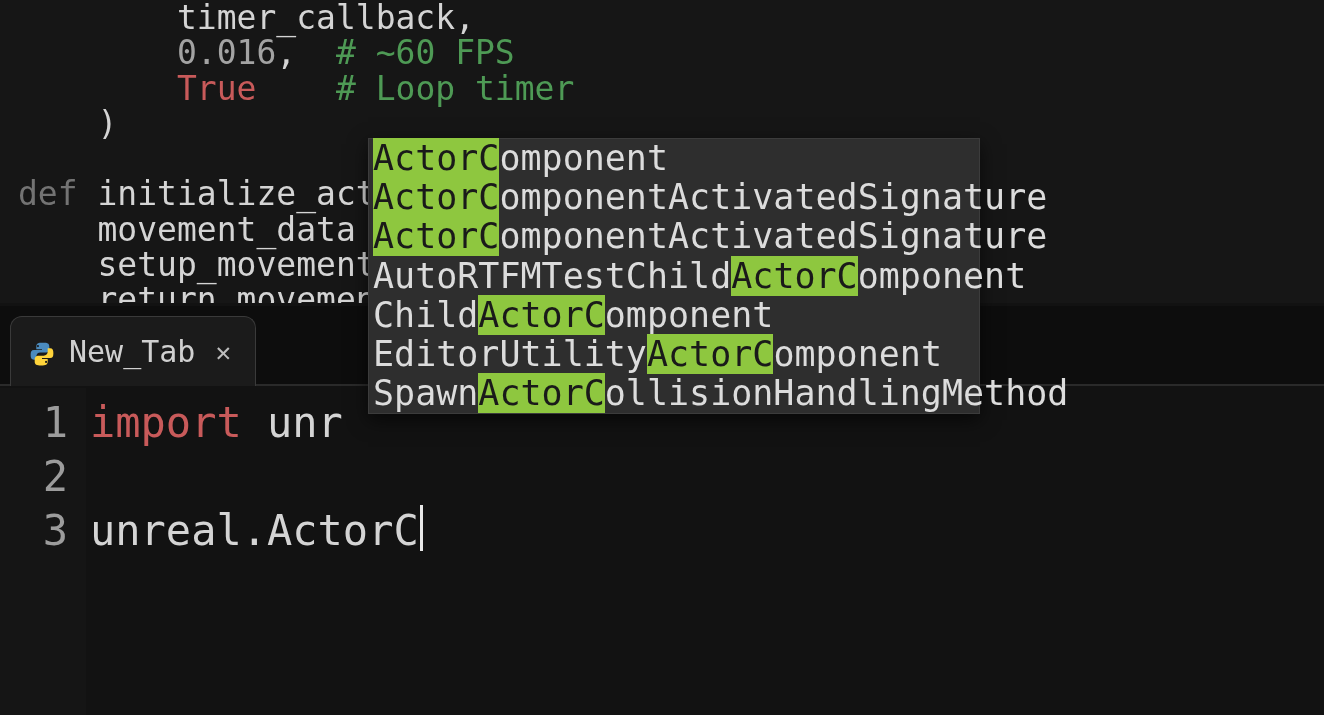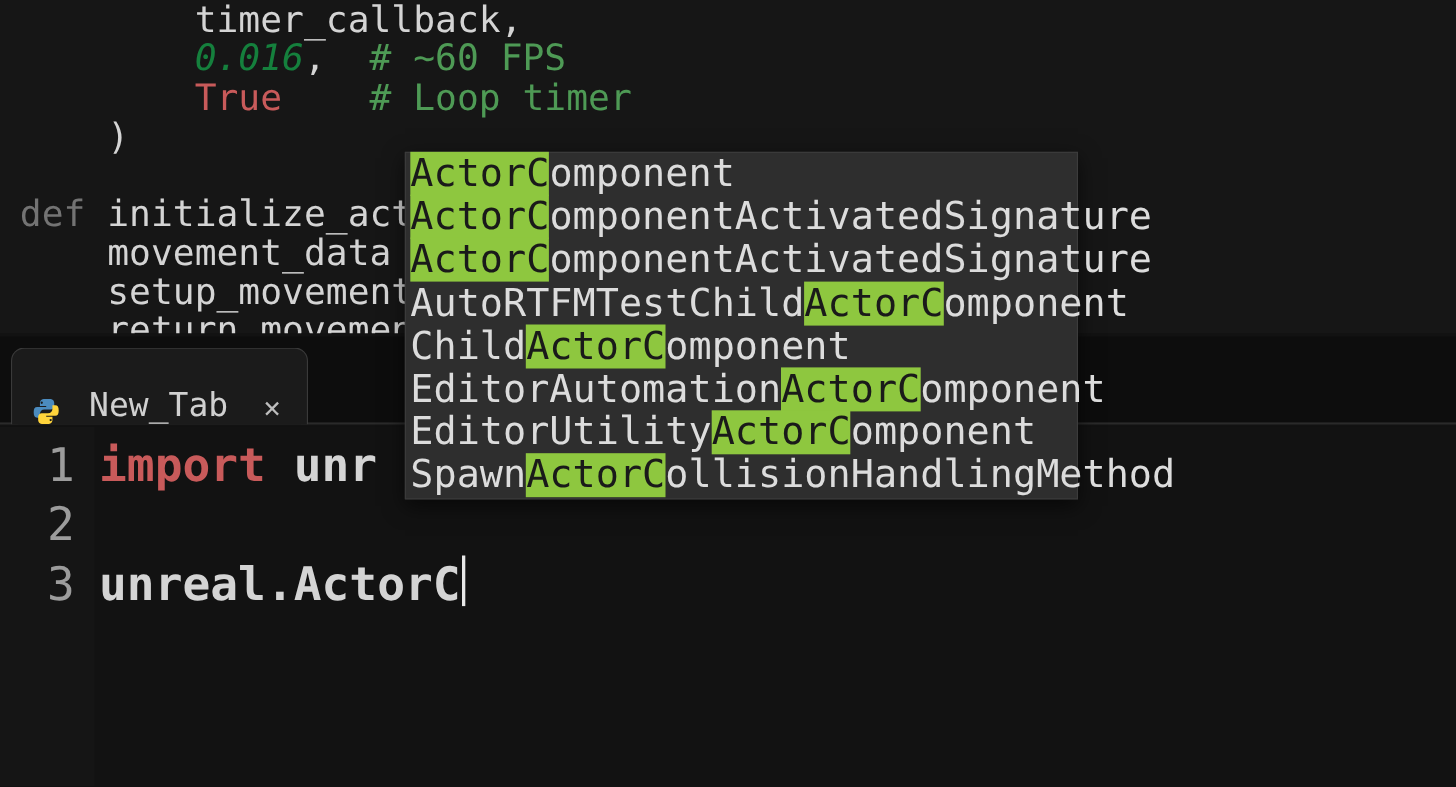--- a/index.html
+++ b/index.html
@@ -23,40 +23,40 @@
     overflow: hidden;
   }
   .upper-editor pre {
     font-family: inherit;
     font-size: 33px;
     white-space: pre;
     padding-left: 18px;
   }
   .c-ident { color: #d4d4d4; }
   .c-punct { color: #d4d4d4; }
-  .c-number { color: #15803d; font-style: italic; }
+  .c-number { color: #a3a3a3; }
   .c-bool { color: #c85a5a; margin-top: 24px; }
   .c-comment { color: #4e9a55; }
   .c-keyword { color: #737373; }
 
   .tabbar {
     position: absolute;
     top: 306px;
     left: 0; right: 0;
     height: 80px;
     background: #0d0d0d;
     display: flex;
     align-items: flex-end;
     border-bottom: 2px solid #2a2a2a;
     padding-left: 10px;
   }
   .tab {
     display: flex;
-    align-items: flex-end;
-    gap: 26px;
+    align-items: center;
+    gap: 14px;
     height: 70px;
     padding: 0 24px 0 18px;
     background: #141414;
     border: 1px solid #3a3a3a;
     border-top-left-radius: 12px;
     border-top-right-radius: 12px;
     margin-right: 6px;
     font-size: 30px;
     color: #d0d0d0;
     border-bottom: none;
@@ -96,21 +96,20 @@
   .lower-editor .code {
     position: absolute;
     top: 0; left: 90px; right: 0; bottom: 0;
     padding-top: 8px;
     font-size: 42px;
     line-height: 1.28;
   }
   .lower-editor .code pre {
     font-family: inherit;
     white-space: pre;
-    font-weight: bold;
   }
   .kw-import { color: #c85a5a; }
   .cursor {
     display: inline-block;
     width: 3px;
     height: 46px;
     background: #e8e8e8;
     vertical-align: -6px;
     margin-left: 1px;
   }
@@ -180,16 +179,15 @@
 <span>unreal</span><span>.</span><span>ActorC</span><span class="cursor"></span></pre>
   </div>
 </div>
 
 <div class="autocomplete" id="ac">
     <div class="item selected"><span></span><span class="match">ActorC</span><span>omponent</span></div>
     <div class="item"><span></span><span class="match">ActorC</span><span>omponentActivatedSignature</span></div>
     <div class="item"><span></span><span class="match">ActorC</span><span>omponentActivatedSignature</span></div>
     <div class="item"><span>AutoRTFMTestChild</span><span class="match">ActorC</span><span>omponent</span></div>
     <div class="item"><span>Child</span><span class="match">ActorC</span><span>omponent</span></div>
-    <div class="item"><span>EditorAutomation</span><span class="match">ActorC</span><span>omponent</span></div>
     <div class="item"><span>EditorUtility</span><span class="match">ActorC</span><span>omponent</span></div>
     <div class="item"><span>Spawn</span><span class="match">ActorC</span><span>ollisionHandlingMethod</span></div>
   </div>
 
 </body></html>

